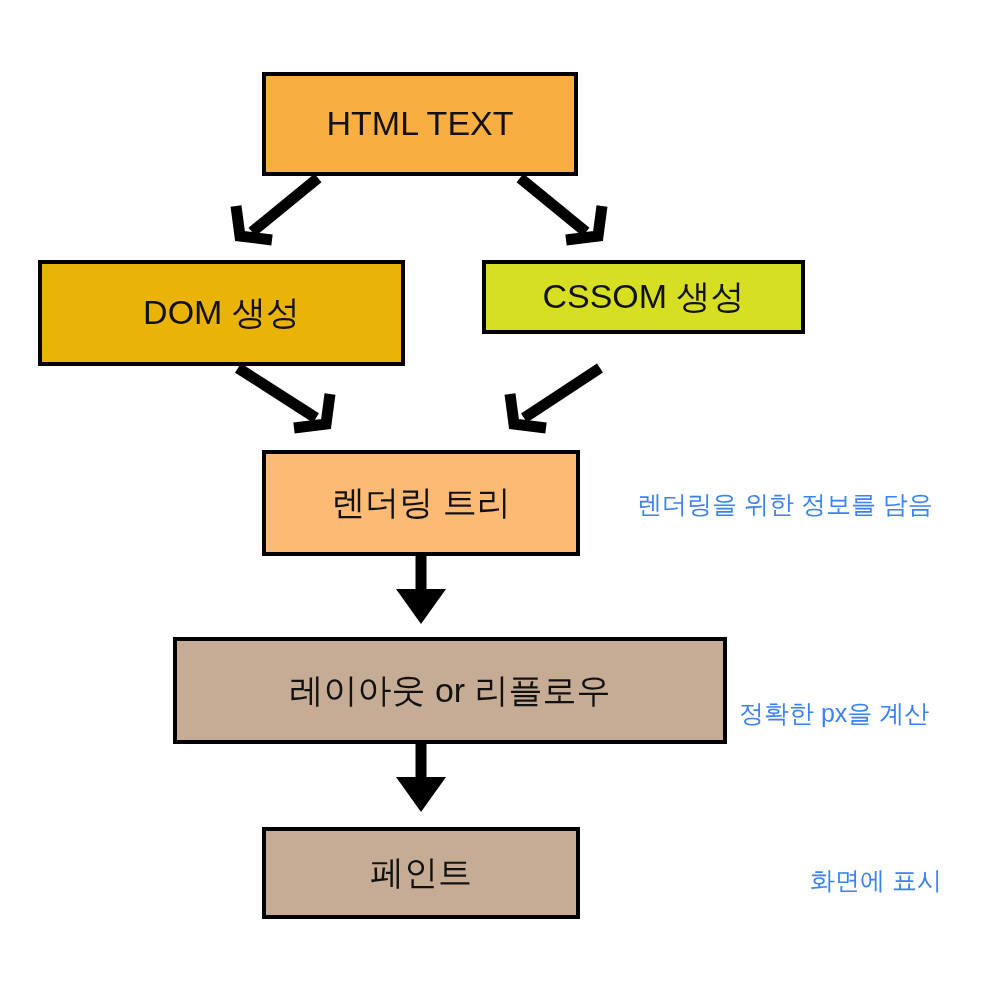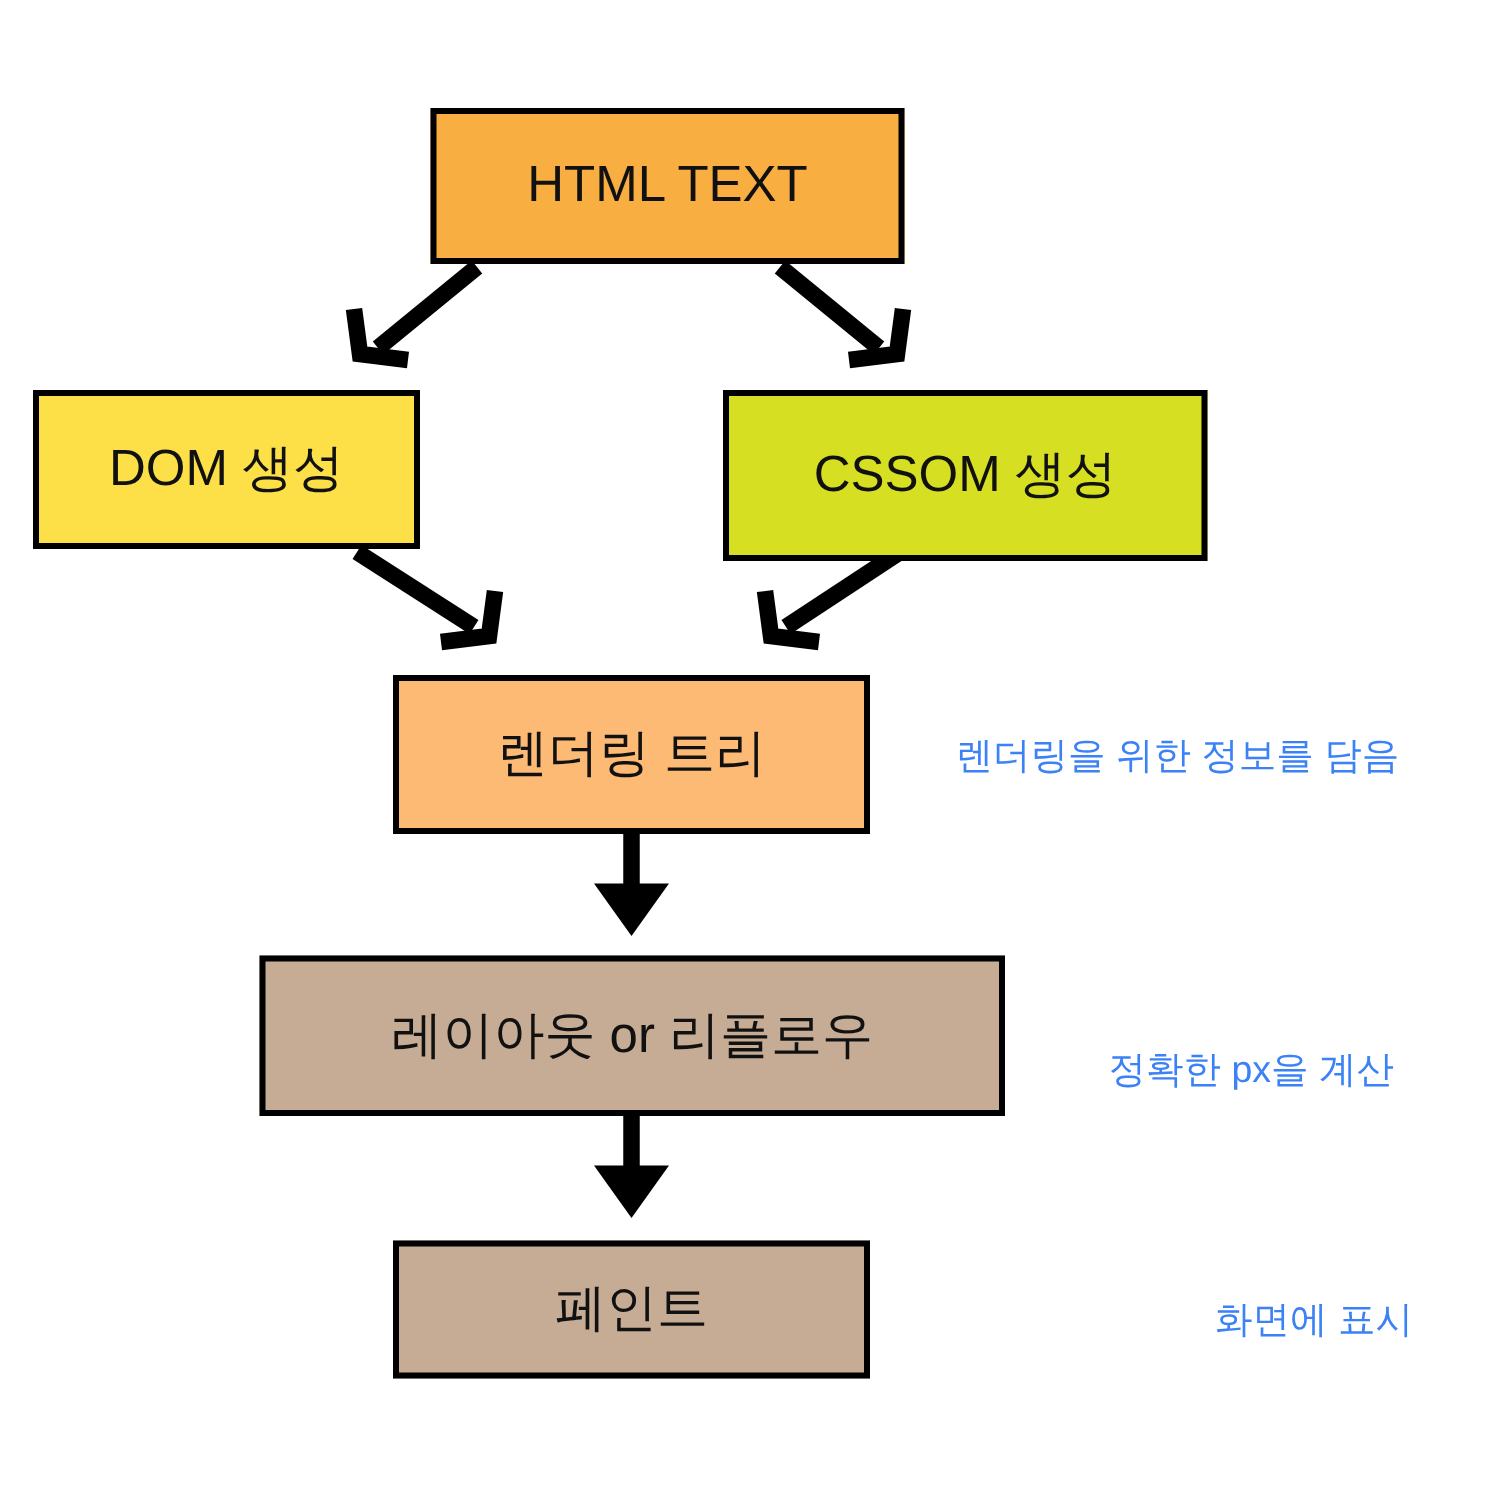--- a/index.html
+++ b/index.html
@@ -40,25 +40,25 @@
   .arrow-layer {
     position: absolute;
     left: 0;
     top: 0;
     width: 1000px;
     height: 1000px;
     pointer-events: none;
   }
 
   
-  #n-html    { left: 262px; top: 72px;  width: 316px; height: 104px; background: #F9AE41; font-size: 34px; margin-left: 25px; }
-  #n-dom     { left: 22px;  top: 260px; width: 258px; height: 106px; background: #fde047; font-size: 34px; }
-  #n-cssom   { left: 482px; top: 260px; width: 323px; height: 114px; background: #D6DF22; font-size: 34px; justify-content: center; }
+  #n-html    { left: 262px; top: 72px;  width: 316px; height: 104px; background: #F9AE41; font-size: 34px; }
+  #n-dom     { left: 38px;  top: 260px; width: 367px; height: 106px; background: #eab308; font-size: 34px; }
+  #n-cssom   { left: 482px; top: 260px; width: 323px; height: 74px; background: #D6DF22; font-size: 34px; justify-content: center; }
   #n-render  { left: 262px; top: 450px; width: 318px; height: 106px; background: #fdba74; font-size: 34px; }
-  #n-layout  { left: 173px; top: 637px; width: 497px; height: 107px; background: #C6AC95; font-size: 34px; }
+  #n-layout  { left: 173px; top: 637px; width: 554px; height: 107px; background: #C6AC95; font-size: 34px; }
   #n-paint   { left: 262px; top: 827px; width: 318px; height: 92px; background: #C6AC95; font-size: 34px; }
 
   
   #note-render { left: 637px; top: 489px; }
   #note-layout { left: 739px; top: 698px; }
   #note-paint  { left: 810px; top: 865px; }
 </style>
 </head>
 <body>
 

